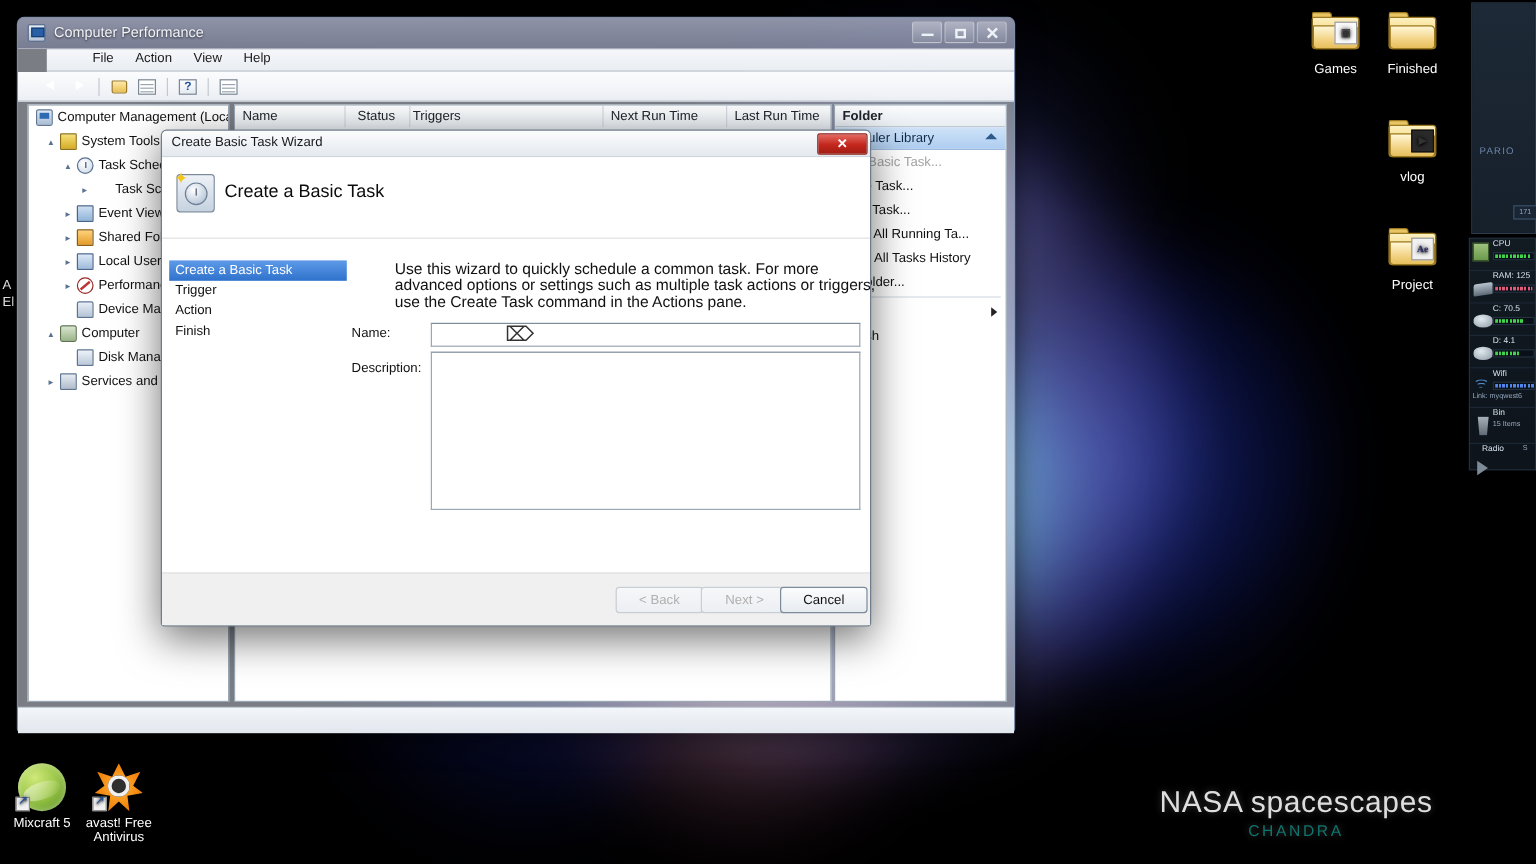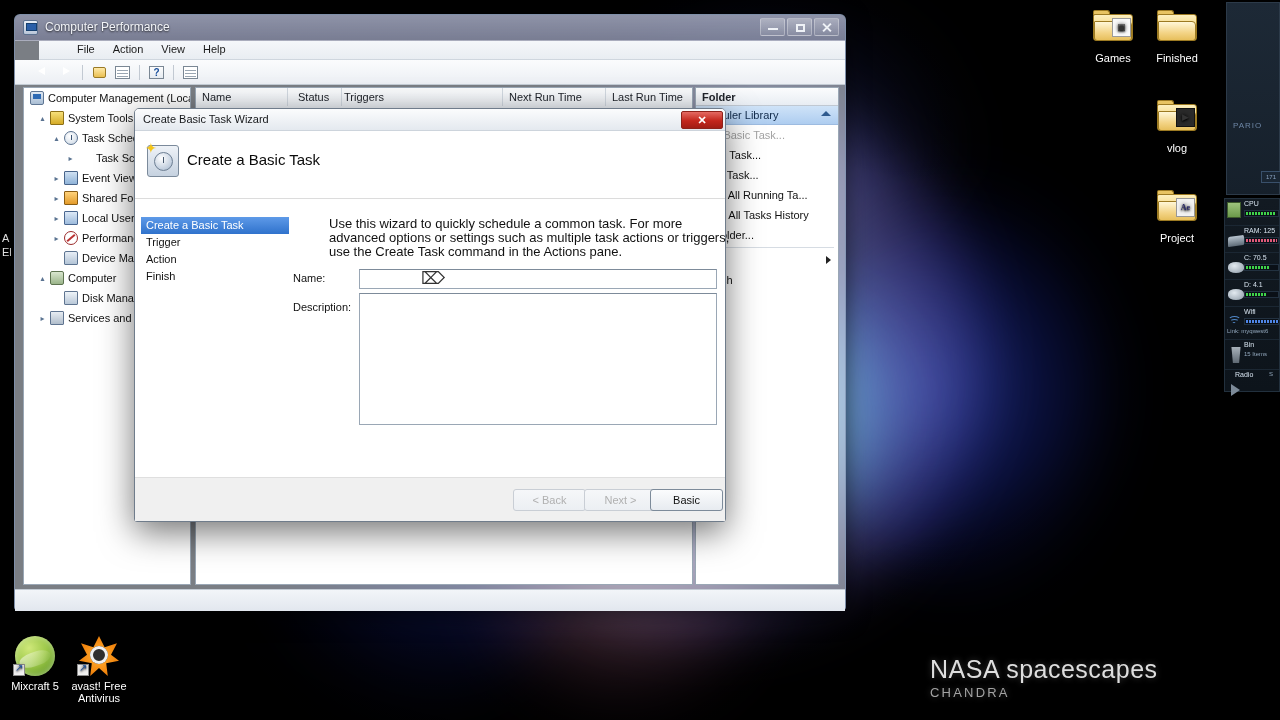--- a/index.html
+++ b/index.html
@@ -172,26 +172,26 @@
     content:"\2197"; position:absolute; left:1px; top:-3px; font-size:10px; color:#1a4f9c; line-height:12px;
   }
   .edge-icon {
     position:absolute; color:#fff; font-size:11px; line-height:13px;
     text-shadow:0 1px 2px #000;
   }
 
   
   #watermark {
     position:absolute; left:930px; top:655px; width:300px;
-    color:#cfcfcf;
+    text-align:center; color:#cfcfcf;
     font-family:"Liberation Sans", sans-serif;
     text-shadow:0 0 6px rgba(255,255,255,.25);
   }
   #watermark .l1 { font-size:25px; letter-spacing:.5px; font-weight:300; color:#dedede; }
-  #watermark .l2 { font-size:13px; letter-spacing:2.2px; color:#a3a3a3; margin-top:1px; }
+  #watermark .l2 { font-size:13px; letter-spacing:2.2px; color:#0f766e; margin-top:1px; }
 
   
   #gadget-top {
     position:absolute; left:1226px; top:2px; width:54px; height:193px;
     background:linear-gradient(#1d2936,#16202b);
     border:1px solid #2c3a49;
   }
   #gadget-top .gt-title {
     position:absolute; left:6px; top:118px; font-size:8px; color:#6d86a5;
     letter-spacing:1px;
@@ -887,15 +887,15 @@
         <span id="wz-caret">⌦</span>
         <span class="wz-label" style="top:30px;">Description:</span>
         <span id="wz-desc-input"></span>
       </div>
     </div>
   </div>
 
   <div id="wz-footer">
     <span class="wz-btn disabled" style="left:378px;">&lt; Back</span>
     <span class="wz-btn disabled" style="left:449px;">Next &gt;</span>
-    <span class="wz-btn cancel" style="left:515px;">Basic</span>
+    <span class="wz-btn cancel" style="left:515px;">Cancel</span>
   </div>
 </div>
 
 </body></html>

